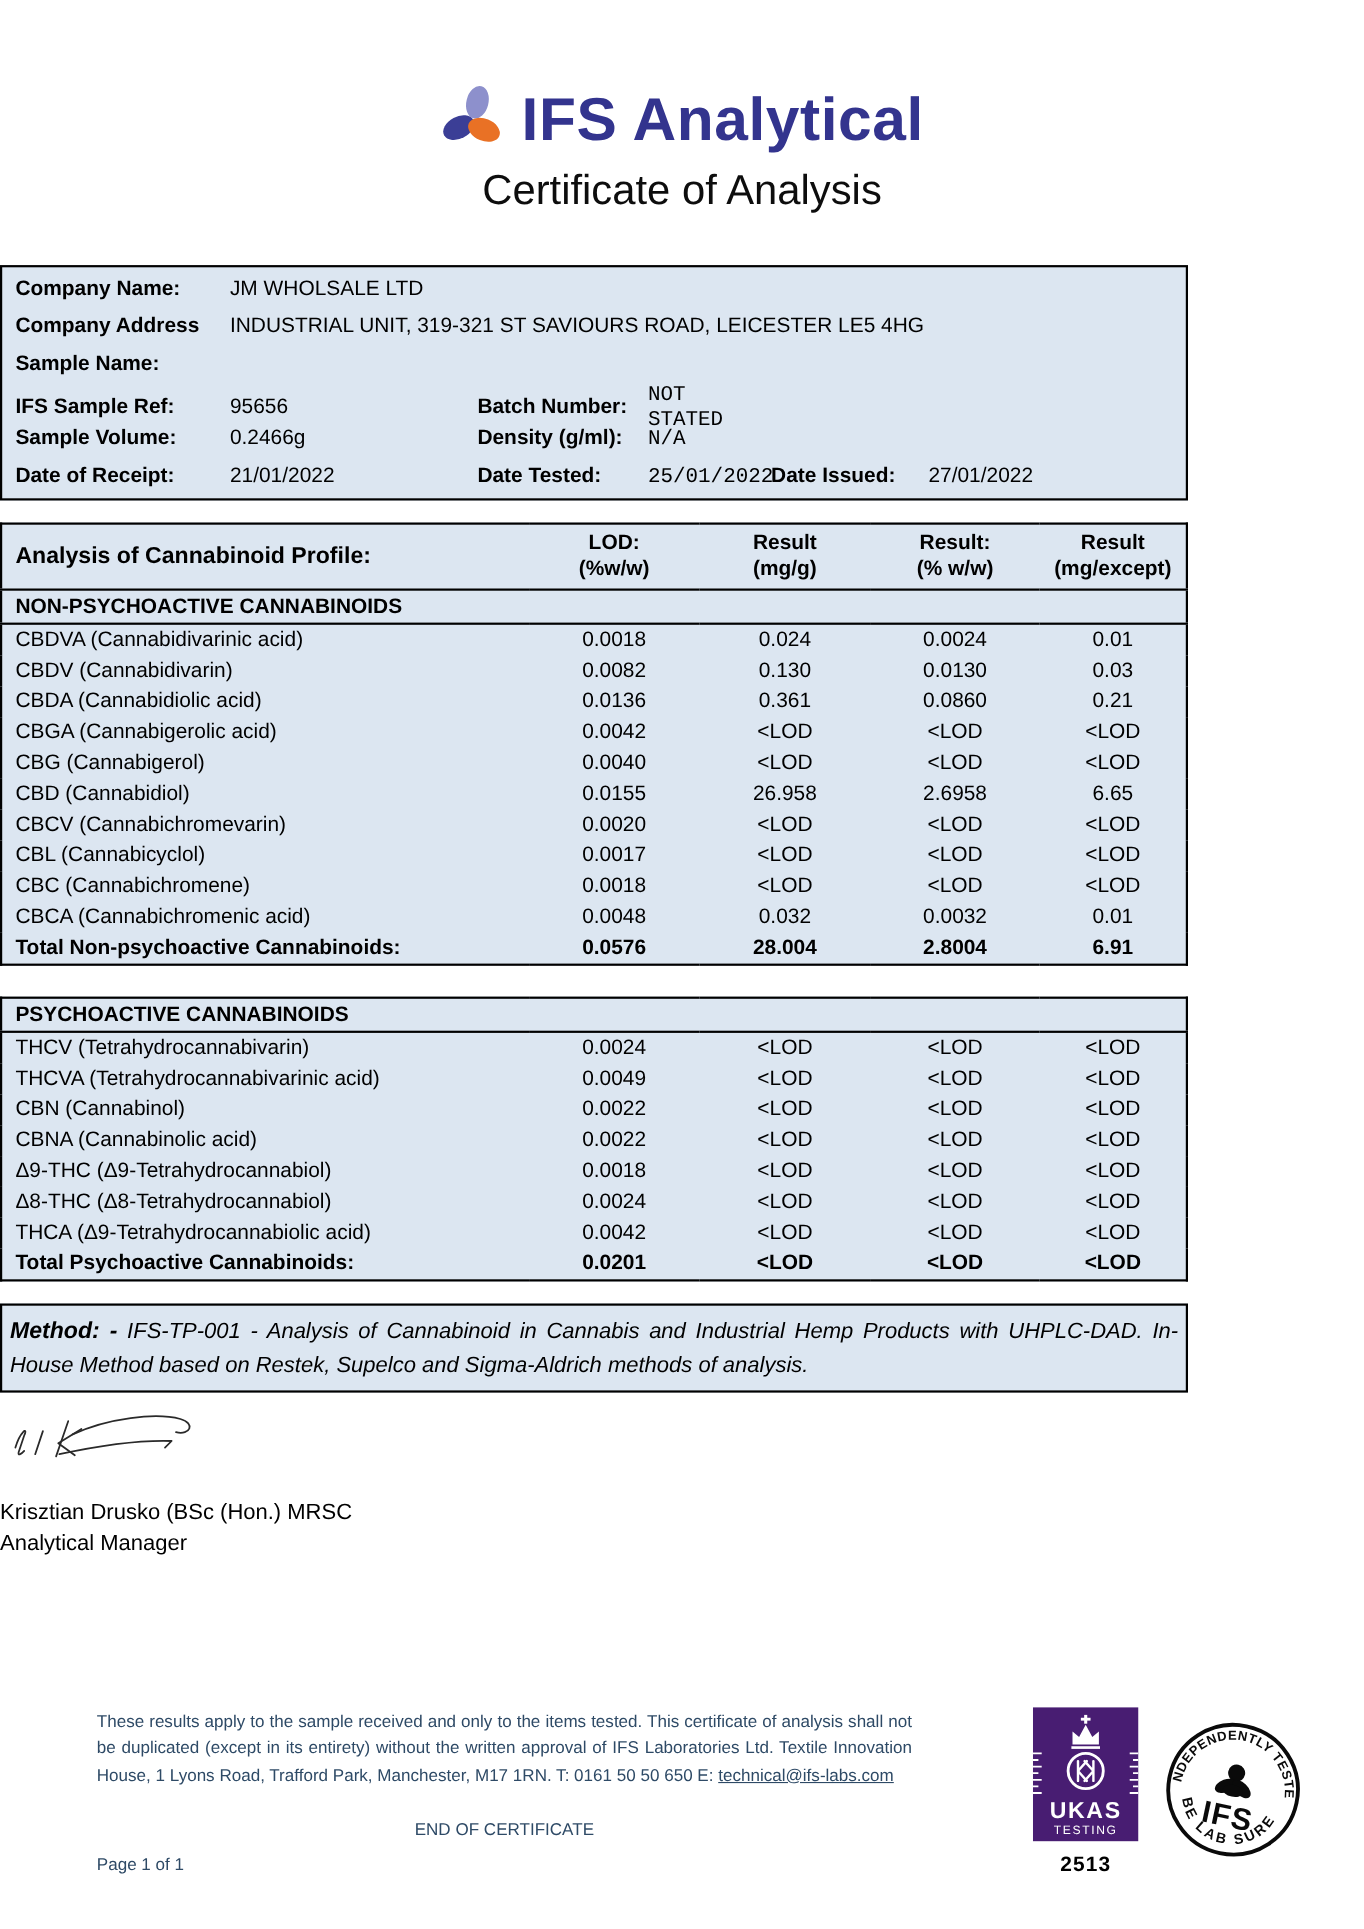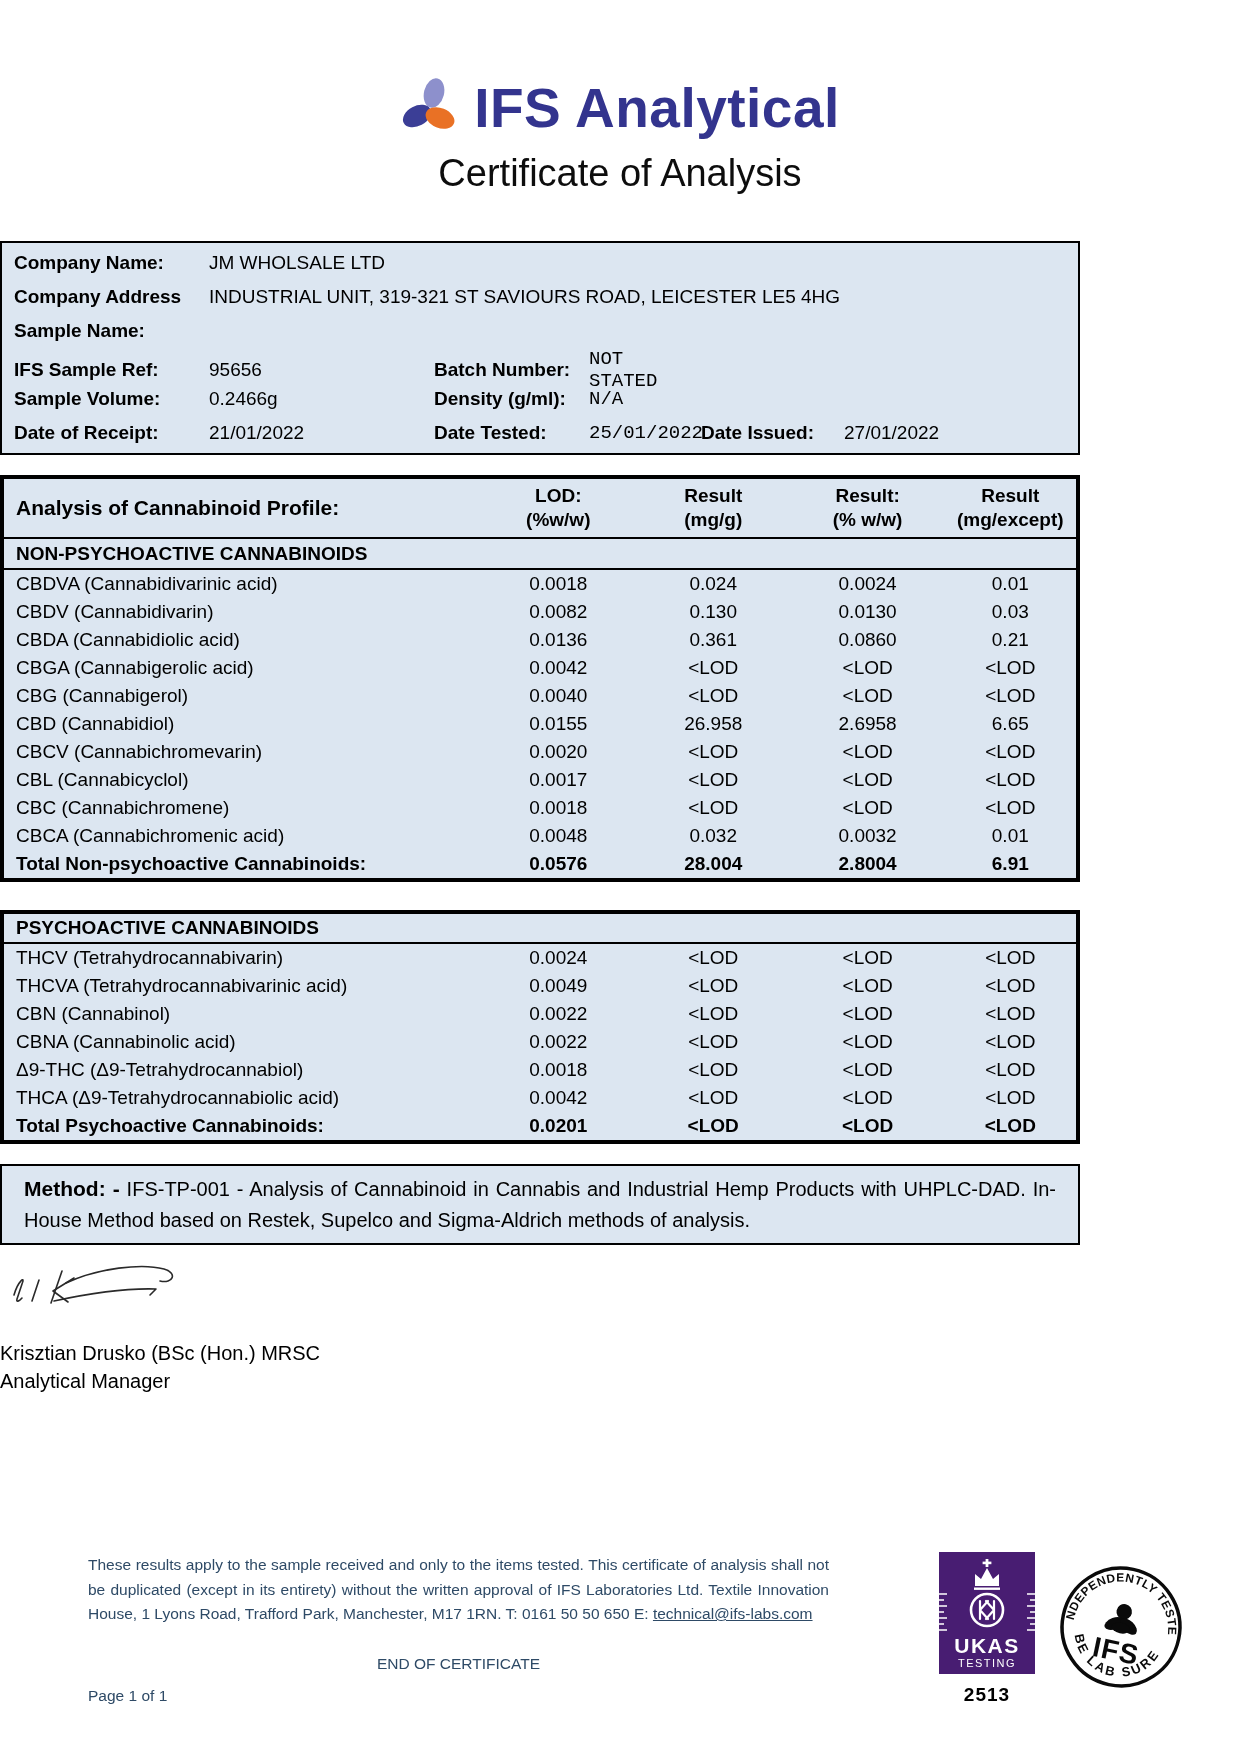--- a/index.html
+++ b/index.html
@@ -18,35 +18,35 @@
   .content{width:1080px; }
 
   
   .info-table{margin-top:46px; border:2px solid #000; background:var(--table-bg); padding:3px 0;}
   .info-row{display:grid; grid-template-columns:195px 225px 155px 112px 143px 1fr; padding-left:12px; height:34px; align-items:center; font-size:19px;}
   .i-label{font-weight:bold;}
   .i-c1{grid-column:1;} .i-c2{grid-column:2;} .i-c3{grid-column:3;} .i-c4{grid-column:4;font-family:Liberation Mono, monospace;} .i-c5{grid-column:5;} .i-c6{grid-column:6;}
   .i-wide{grid-column:2 / 7;}
 
   
-  table.analysis{width:100%; border-collapse:collapse; border:4px solid #000000; background:var(--table-bg); font-size:19px; table-layout:fixed;padding-left:25px;}
+  table.analysis{width:100%; border-collapse:collapse; border:2px solid #000000; background:var(--table-bg); font-size:19px; table-layout:fixed;padding-left:25px;}
   table.analysis.t1{margin-top:20px;}
   table.analysis.t2{margin-top:28px;}
   table.analysis th, table.analysis td{padding:3px 8px; line-height:22px; font-weight:400;}
   .title-cell{font-size:21px; font-weight:bold !important; text-align:left; padding-left:12px !important; vertical-align:middle;}
   th.hdr{font-weight:bold !important; text-align:center; padding-top:5px !important; padding-bottom:5px !important;}
   th.hdr div{line-height:24px;}
   tr.colhead th{border-bottom:2px solid #000;}
   th.section{font-weight:bold !important; text-align:left; padding-left:12px !important; border-bottom:2px solid #000; height:31px;}
   td.name{text-align:left; padding-left:12px !important;}
   td.num{text-align:center;}
   tr.total td{font-weight:bold;}
 
   
-  .method-box{margin-top:20px; border:2px solid #000; background:var(--table-bg); padding:7px 22px; font-size:20px; line-height:31px; text-align:justify;}
+  .method-box{margin-top:20px; border:2px solid #000; background:var(--table-bg); padding:7px 7px; font-size:20px; line-height:31px; text-align:justify;font-style:italic;}
   .method-label{font-weight:bold; font-size:21px;}
 
   
   .auth-heading{margin-top:32px; font-size:20px;}
   .signature{margin:8px 0 0 6px;}
   .sig-name{font-size:20px; margin-top:16px; line-height:28px;}
   .sig-title{font-size:20px; line-height:28px;}
 
   
   .bottom-area{position:absolute; top:1552px; left:88px; width:1095px; display:flex; align-items:center;}
@@ -268,20 +268,27 @@
             <td class="num">&lt;LOD</td>
           </tr>
           <tr>
             <td class="name">Δ9-THC (Δ9-Tetrahydrocannabiol)</td>
             <td class="num">0.0018</td>
             <td class="num">&lt;LOD</td>
             <td class="num">&lt;LOD</td>
             <td class="num">&lt;LOD</td>
           </tr>
           <tr>
+            <td class="name">Δ8-THC (Δ8-Tetrahydrocannabiol)</td>
+            <td class="num">0.0024</td>
+            <td class="num">&lt;LOD</td>
+            <td class="num">&lt;LOD</td>
+            <td class="num">&lt;LOD</td>
+          </tr>
+          <tr>
             <td class="name">THCA (Δ9-Tetrahydrocannabiolic acid)</td>
             <td class="num">0.0042</td>
             <td class="num">&lt;LOD</td>
             <td class="num">&lt;LOD</td>
             <td class="num">&lt;LOD</td>
           </tr>
           <tr class="total">
             <td class="name">Total Psychoactive Cannabinoids:</td>
             <td class="num">0.0201</td>
             <td class="num">&lt;LOD</td>

